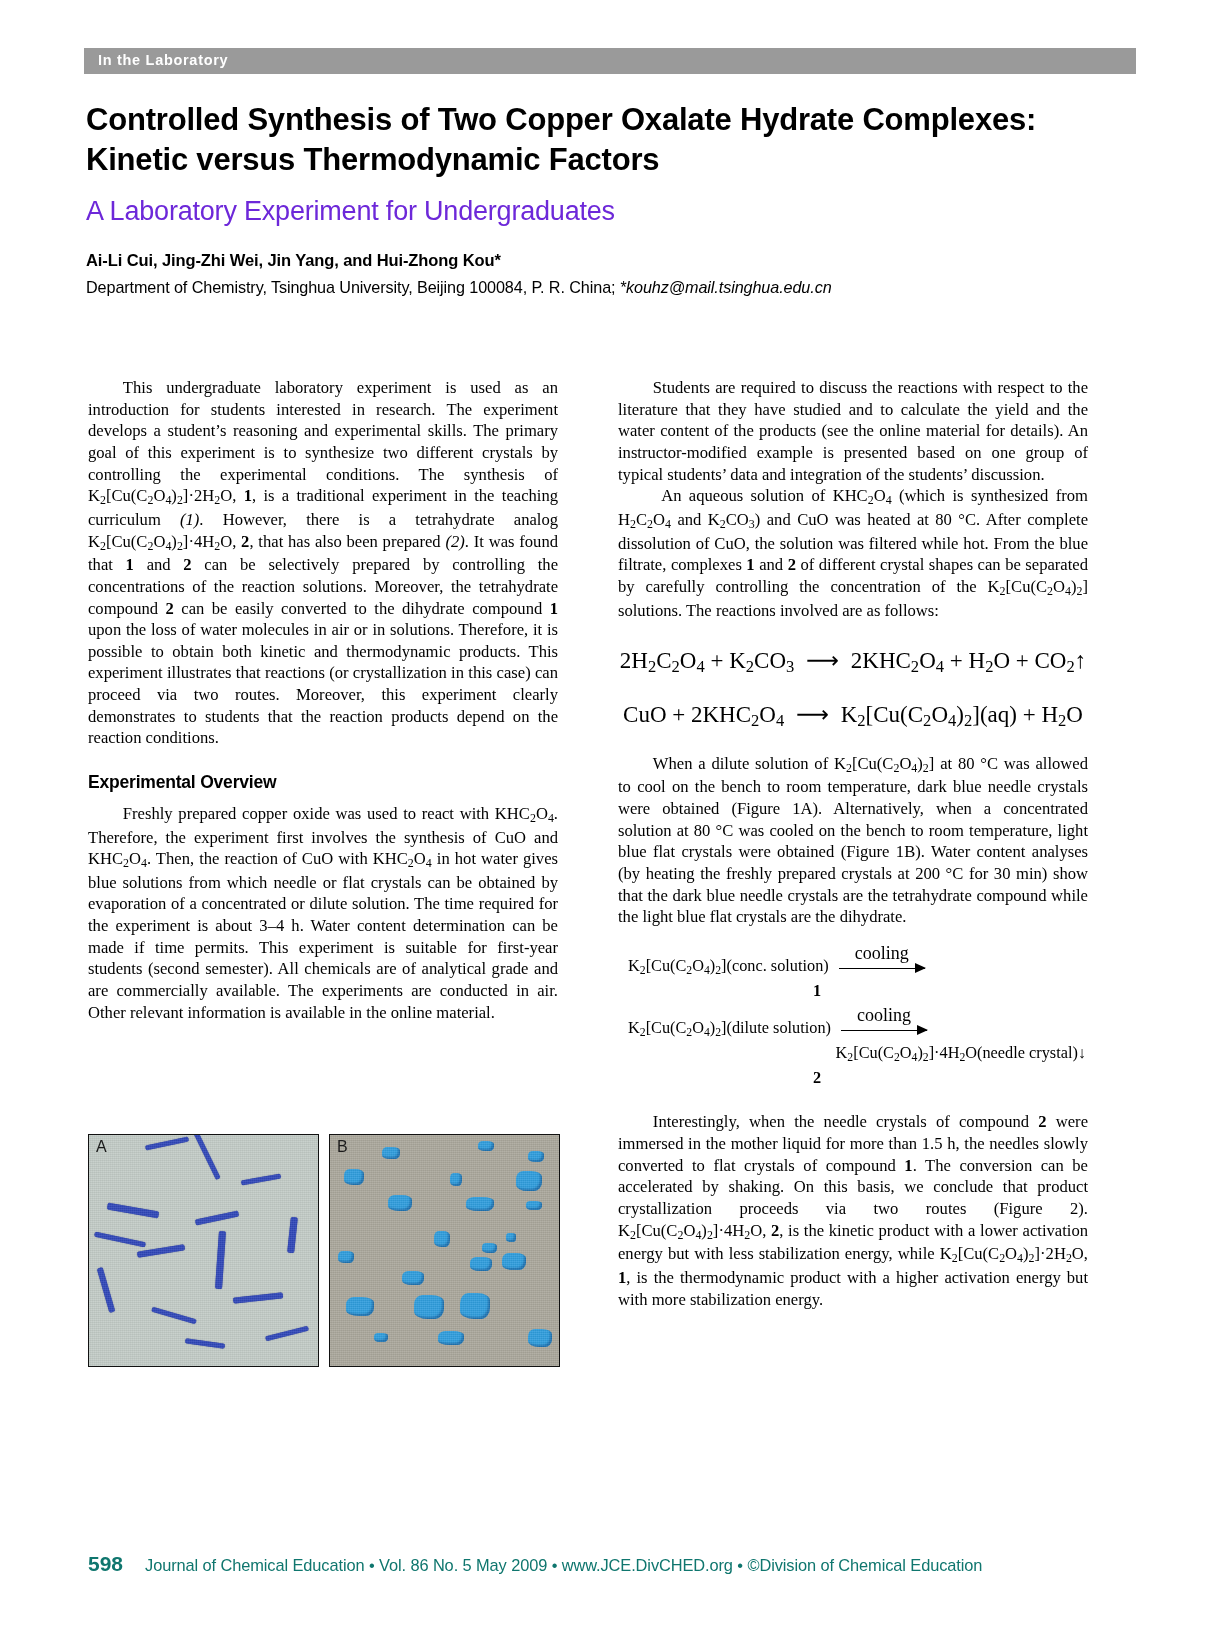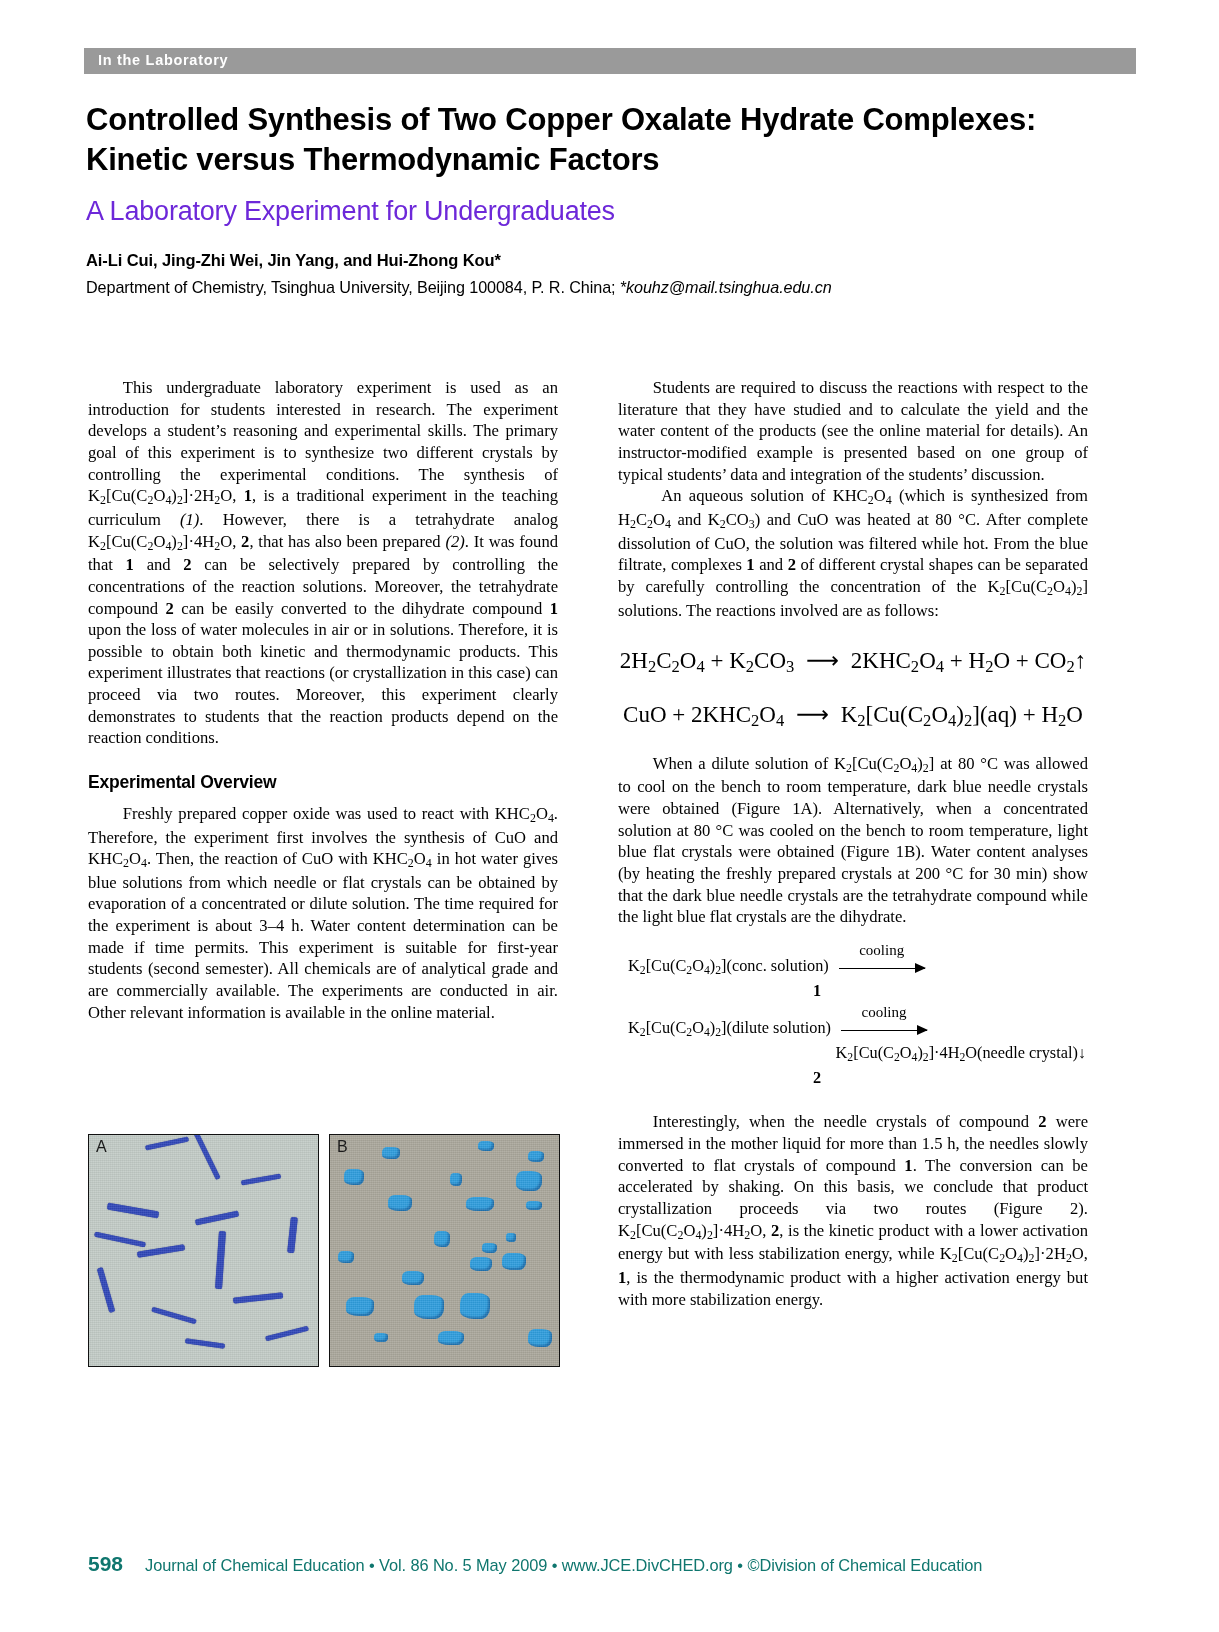--- a/index.html
+++ b/index.html
@@ -146,21 +146,21 @@
     width: 86px;
     height: 1em;
     vertical-align: middle;
     margin: 0 2px 0 10px;
   }
   .cool-arrow .cap {
     position: absolute;
     top: -19px;
     left: 50%;
     transform: translateX(-50%);
-    font-size: 15px;
+    font-size: 18px;
     white-space: nowrap;
   }
   .cool-arrow .shaft {
     position: absolute;
     top: 9px;
     left: 0;
     width: 86px;
     height: 1.4px;
     background: #000;
   }

